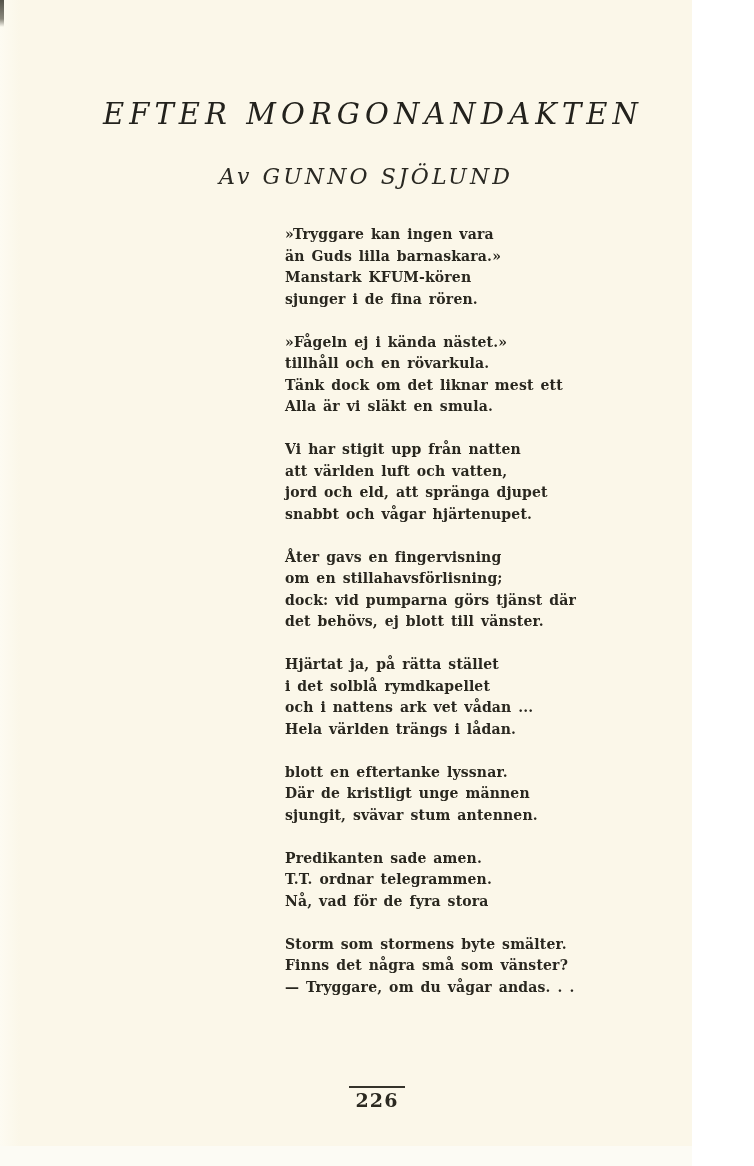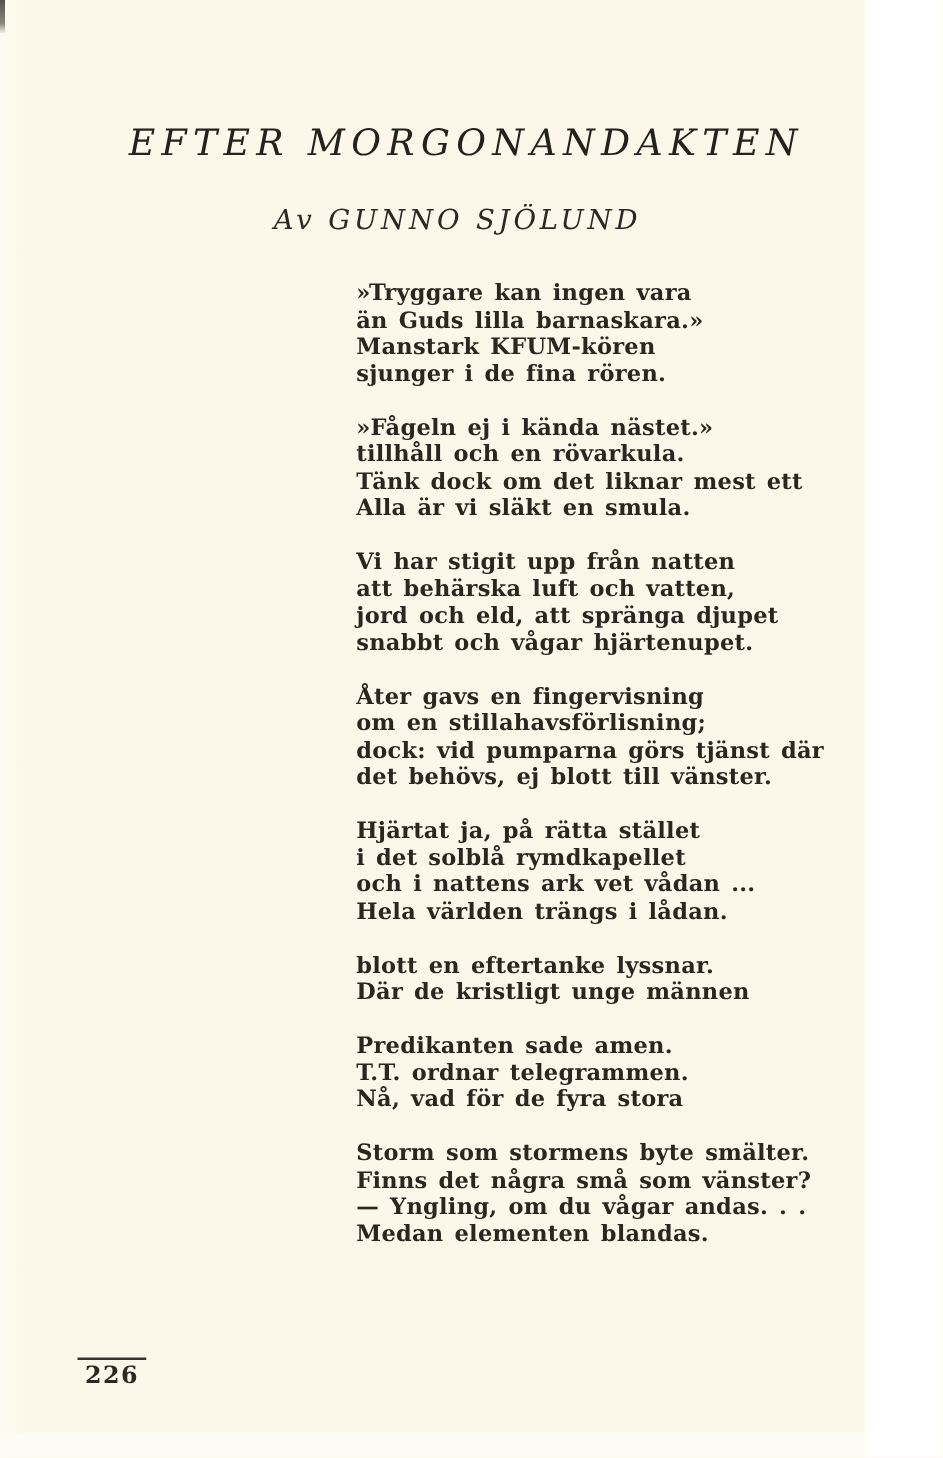--- a/index.html
+++ b/index.html
@@ -52,32 +52,33 @@
   }
   .poem{
     position:absolute;
     left:285px;
     top:224px;
     width:330px;
   }
   .stanza{margin:0 0 21.5px 0;}
   .stanza p{
     margin:0;
-    font-size:18px;
+    font-size:14px;
     line-height:21.5px;
     font-weight:600;
     letter-spacing:0.012em;
     word-spacing:0.13em;
     color:#29271f;
     white-space:nowrap;
   }
   .page-number-wrap{
     position:absolute;
     top:1086px;left:0;right:0;
     padding-left:62px;
+    text-align:center;
   }
   .page-number{
     display:inline-block;
     border-top:2px solid #35332b;
     padding:1px 6px 0 6px;
     font-size:19px;
     font-weight:600;
     letter-spacing:0.06em;
     color:#2b2921;
   }
@@ -104,21 +105,21 @@
 
     <div class="stanza">
       <p>»Fågeln ej i kända nästet.»</p>
       <p>tillhåll och en rövarkula.</p>
       <p>Tänk dock om det liknar mest ett</p>
       <p>Alla är vi släkt en smula.</p>
     </div>
 
     <div class="stanza">
       <p>Vi har stigit upp från natten</p>
-      <p>att behärska luft och vatten,</p>
+      <p>att världen luft och vatten,</p>
       <p>jord och eld, att spränga djupet</p>
       <p>snabbt och vågar hjärtenupet.</p>
     </div>
 
     <div class="stanza">
       <p>Åter gavs en fingervisning</p>
       <p>om en stillahavsförlisning;</p>
       <p>dock: vid pumparna görs tjänst där</p>
       <p>det behövs, ej blott till vänster.</p>
     </div>
@@ -126,33 +127,33 @@
     <div class="stanza">
       <p>Hjärtat ja, på rätta stället</p>
       <p>i det solblå rymdkapellet</p>
       <p>och i nattens ark vet vådan ...</p>
       <p>Hela världen trängs i lådan.</p>
     </div>
 
     <div class="stanza">
       <p>blott en eftertanke lyssnar.</p>
       <p>Där de kristligt unge männen</p>
+      <p>sjungit, svävar stum antennen.</p>
     </div>
 
     <div class="stanza">
       <p>Predikanten sade amen.</p>
       <p>T.T. ordnar telegrammen.</p>
       <p>Nå, vad för de fyra stora</p>
     </div>
 
     <div class="stanza">
       <p>Storm som stormens byte smälter.</p>
       <p>Finns det några små som vänster?</p>
-      <p>— Yngling, om du vågar andas. . .</p>
-      <p>Medan  elementen  blandas.</p>
+      <p>— Tryggare, om du vågar andas. . .</p>
     </div>
 
   </div>
 
   <div class="page-number-wrap">
     <span class="page-number">226</span>
   </div>
 
   <div class="bottom-strip"></div>
 

